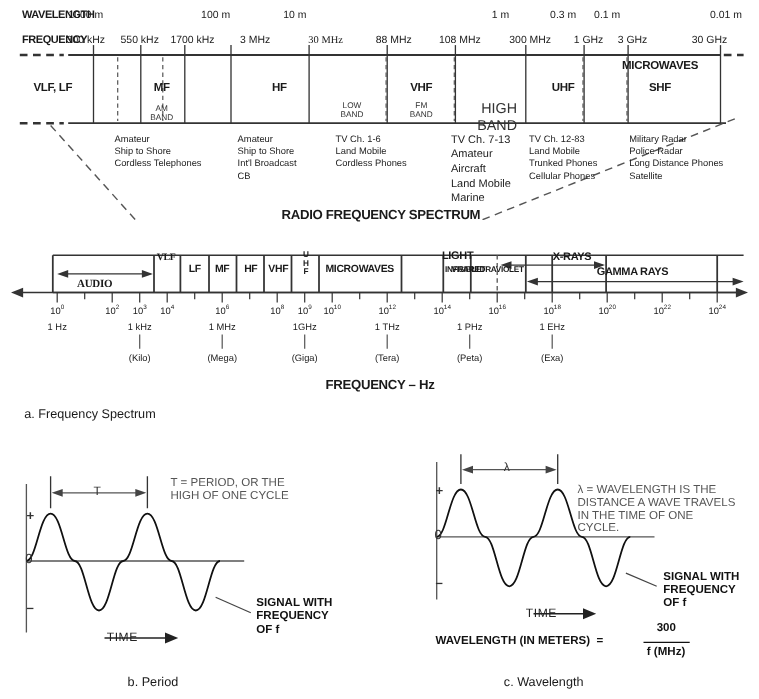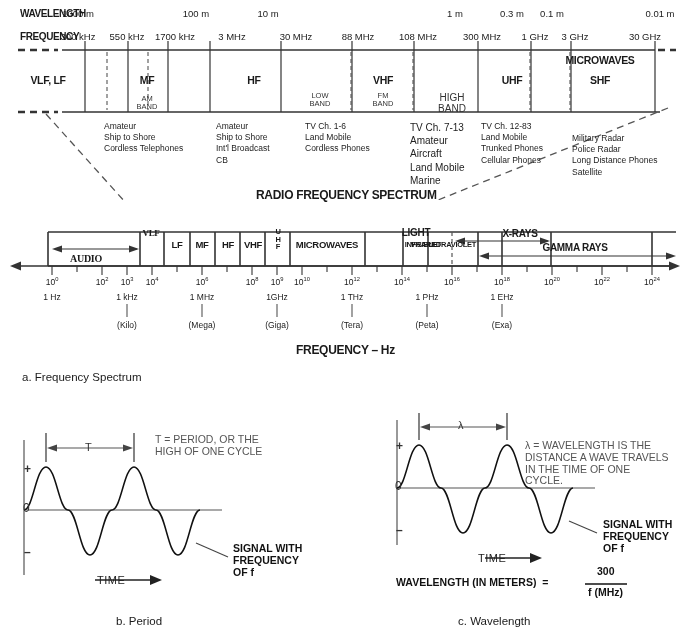--- a/index.html
+++ b/index.html
@@ -74,21 +74,21 @@
     <div class="txt" style="left:427px;top:9px;width:56px;text-align:center;font-size:9.5px;">1 m</div>
     <div class="txt" style="left:484px;top:9px;width:56px;text-align:center;font-size:9.5px;">0.3 m</div>
     <div class="txt" style="left:524px;top:9px;width:56px;text-align:center;font-size:9.5px;">0.1 m</div>
     <div class="txt" style="left:632px;top:9px;width:56px;text-align:center;font-size:9.5px;">0.01 m</div>
   </div>
 <div id="fq-ticks">
     <div class="txt" style="left:48px;top:32px;width:60px;text-align:center;font-size:9.5px;">300 kHz</div>
     <div class="txt" style="left:97px;top:32px;width:60px;text-align:center;font-size:9.5px;">550 kHz</div>
     <div class="txt" style="left:145px;top:32px;width:60px;text-align:center;font-size:9.5px;">1700 kHz</div>
     <div class="txt" style="left:202px;top:32px;width:60px;text-align:center;font-size:9.5px;">3 MHz</div>
-    <div class="txt" style="left:266px;top:32px;width:60px;text-align:center;font-size:9.5px;">30 MHz</div>
+    <div class="txt" style="left:266px;top:32px;width:60px;text-align:center;font-size:9.5px;font-family:Liberation Serif, serif;">30 MHz</div>
     <div class="txt" style="left:328px;top:32px;width:60px;text-align:center;font-size:9.5px;">88 MHz</div>
     <div class="txt" style="left:388px;top:32px;width:60px;text-align:center;font-size:9.5px;">108 MHz</div>
     <div class="txt" style="left:452px;top:32px;width:60px;text-align:center;font-size:9.5px;">300 MHz</div>
     <div class="txt" style="left:505px;top:32px;width:60px;text-align:center;font-size:9.5px;">1 GHz</div>
     <div class="txt" style="left:545px;top:32px;width:60px;text-align:center;font-size:9.5px;">3 GHz</div>
     <div class="txt" style="left:615px;top:32px;width:60px;text-align:center;font-size:9.5px;">30 GHz</div>
   </div>
 <div id="radio-band-labels">
     <div class="txt cond" style="left:-2px;top:75px;width:100px;text-align:center;font-size:10.5px;">VLF, LF</div>
     <div class="txt cond" style="left:97px;top:75px;width:100px;text-align:center;font-size:10.5px;">MF</div>
@@ -98,21 +98,21 @@
     <div class="txt cond" style="left:550px;top:75px;width:100px;text-align:center;font-size:10.5px;">SHF</div>
     <div class="txt cond" style="left:550px;top:55px;width:100px;text-align:center;font-size:10.5px;">MICROWAVES</div>
   </div>
 <div id="radio-subband-labels">
     <div class="txt" style="left:112px;top:95px;width:70px;text-align:center;font-size:7.5px;color:#333;">AM
 BAND</div>
     <div class="txt" style="left:285px;top:92px;width:70px;text-align:center;font-size:7.5px;color:#333;">LOW
 BAND</div>
     <div class="txt" style="left:348px;top:92px;width:70px;text-align:center;font-size:7.5px;color:#333;">FM
 BAND</div>
-    <div class="txt" style="left:417px;top:92px;width:70px;text-align:center;font-size:10px;color:#333;">HIGH
+    <div class="txt" style="left:400px;top:92px;width:70px;text-align:right;font-size:13px;color:#333;">HIGH
 BAND</div>
   </div>
 <div id="radio-apps">
     <div class="txt" style="left:104px;top:121px;font-size:8.5px;color:#222;line-height:1.32;">Amateur
 Ship to Shore
 Cordless Telephones</div>
     <div class="txt" style="left:216px;top:121px;font-size:8.5px;color:#222;line-height:1.32;">Amateur
 Ship to Shore
 Int'l Broadcast
 CB</div>
@@ -121,21 +121,21 @@
 Cordless Phones</div>
     <div class="txt" style="left:410px;top:121px;font-size:10px;color:#222;line-height:1.32;">TV Ch. 7-13
 Amateur
 Aircraft
 Land Mobile
 Marine</div>
     <div class="txt" style="left:481px;top:121px;font-size:8.5px;color:#222;line-height:1.32;">TV Ch. 12-83
 Land Mobile
 Trunked Phones
 Cellular Phones</div>
-    <div class="txt" style="left:572px;top:133px;font-size:8.5px;color:#222;line-height:1.32;">Military Radar
+    <div class="txt" style="left:572px;top:121px;font-size:8.5px;color:#222;line-height:1.32;">Military Radar
 Police Radar
 Long Distance Phones
 Satellite</div>
   </div>
 
 <div class="txt cond" style="left:256px;top:189px;font-size:12px;">RADIO FREQUENCY SPECTRUM</div>
 
 <svg width="690" height="120" style="top:215px;">
 
   <line x1="48" y1="17" x2="676" y2="17" stroke="#333" stroke-width="1.4"></line>

